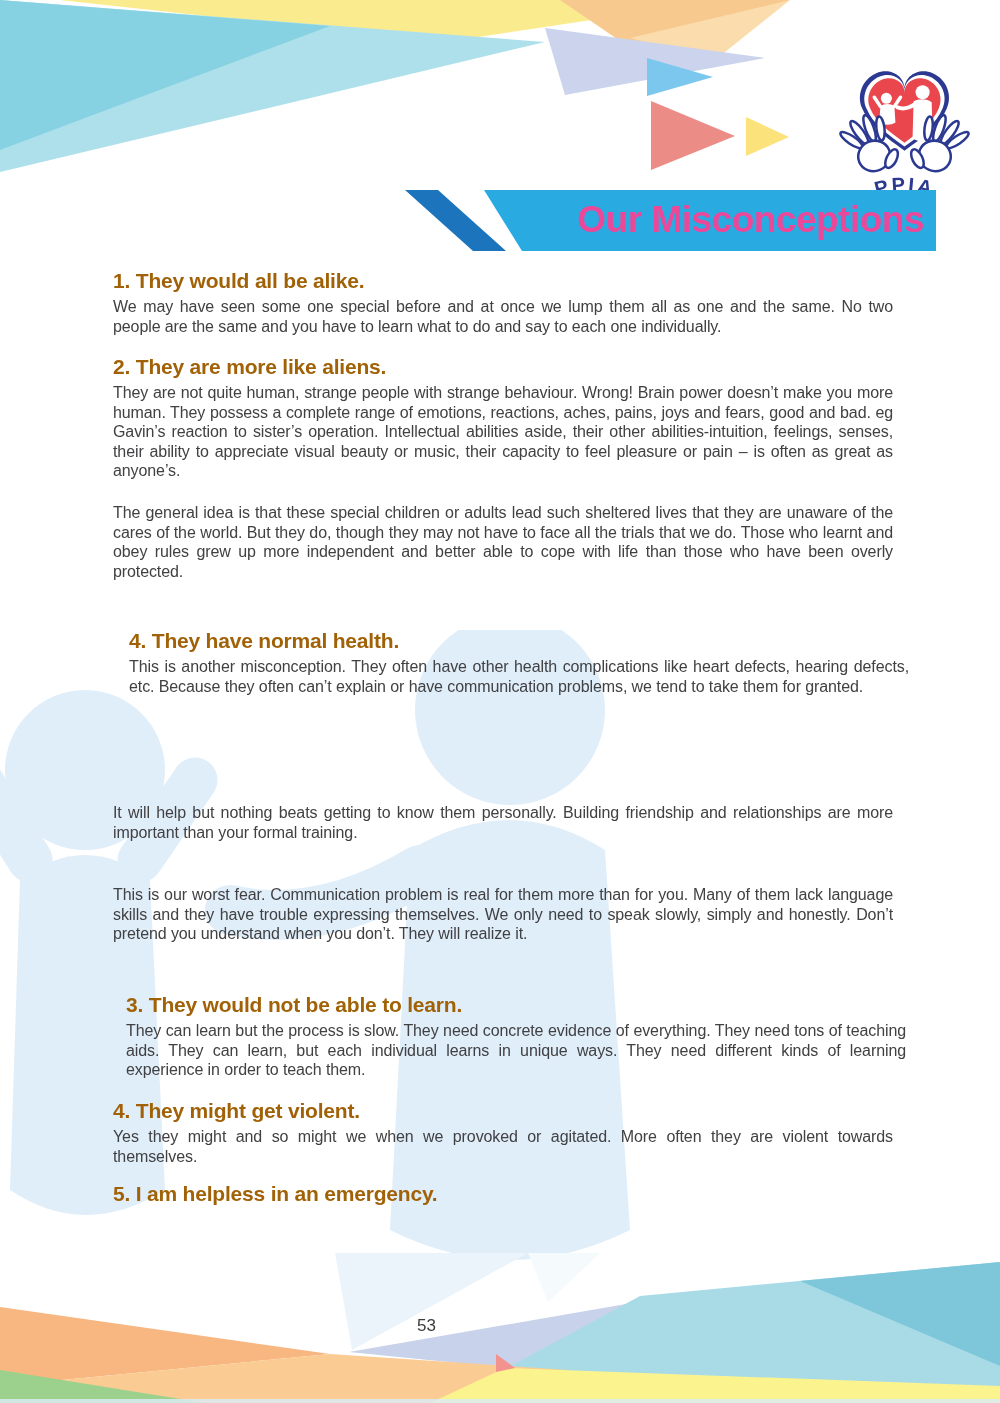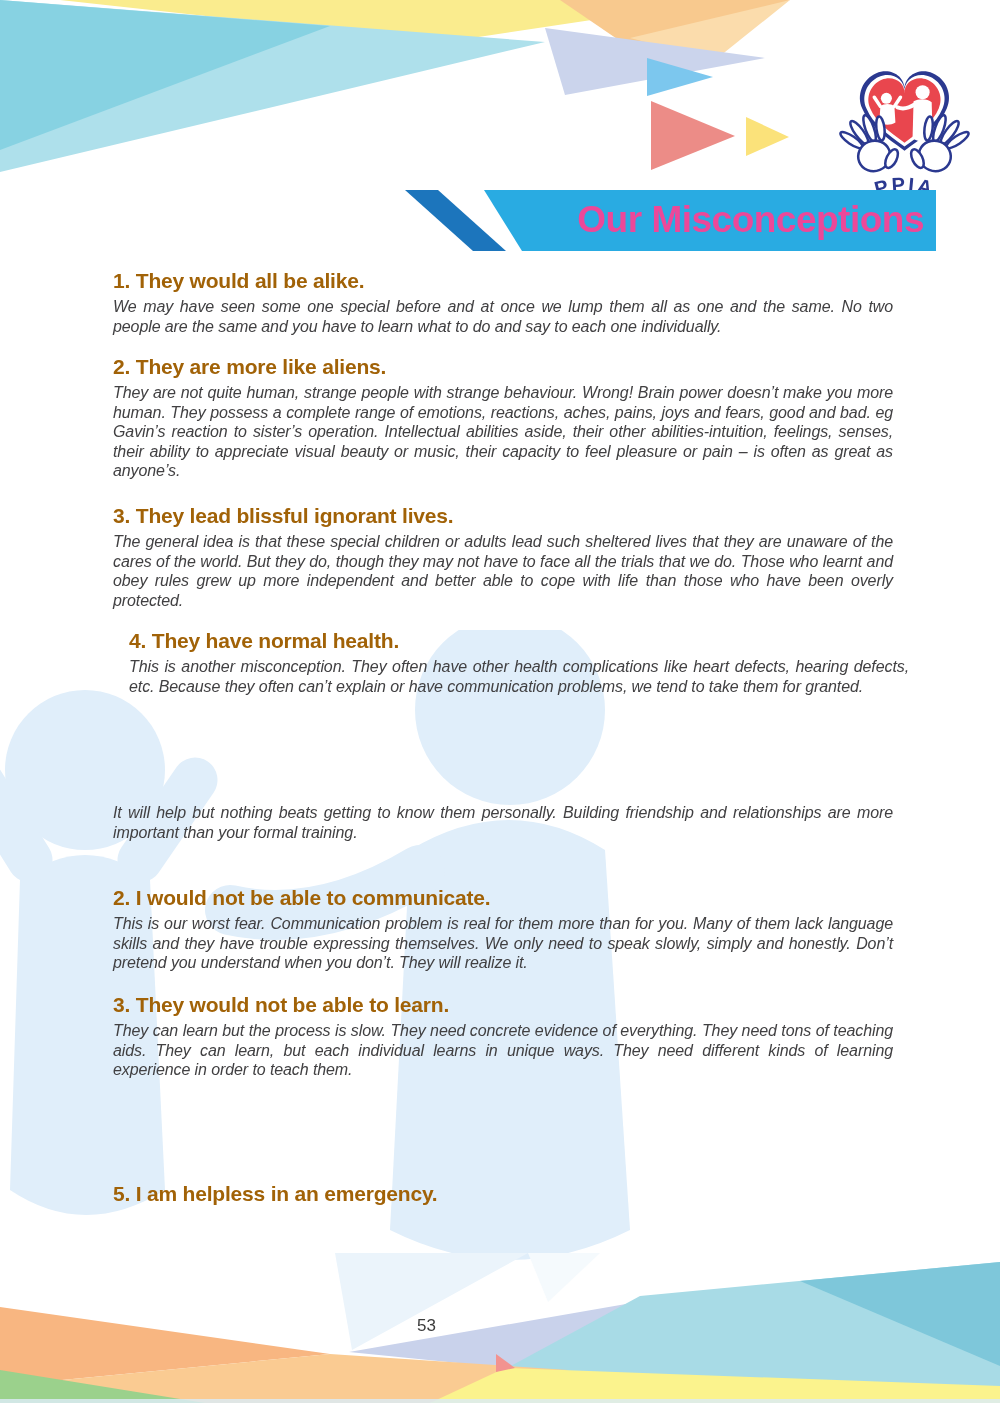--- a/index.html
+++ b/index.html
@@ -31,24 +31,24 @@
   
   #watermark{left:-10px;top:630px;z-index:0;}
   
   .itm{position:absolute;left:113px;width:780px;z-index:6;}
   .itm h2{
     margin:0 0 3px 0;font-size:21px;line-height:26px;font-weight:bold;
     color:#a16207;letter-spacing:-0.2px;
   }
   .itm p{
     margin:0;font-size:16px;line-height:19.5px;color:#414042;
-    text-align:justify;letter-spacing:-0.1px;font-style:italic;
+    text-align:justify;letter-spacing:-0.1px;
   }
   #m1{top:268px;} #m2{top:354px;} #m3{top:503px;} #m4{top:628px;margin-left:16px;}
-  #f1{top:803px;} #f2{top:885px;} #f3{top:992px;} #f4{top:1098px;} #f5{top:1181px;}
+  #f1{top:803px;} #f2{top:885px;} #f3{top:992px;margin-left:13px;} #f4{top:1098px;} #f5{top:1181px;}
   
   #botDeco{left:0;top:1250px;z-index:1;}
   #pageNum{
     left:0;top:1316px;width:853px;text-align:center;z-index:6;
     font-size:17px;color:#3c3c3c;
   }
 </style>
 </head>
 <body>
 
@@ -131,39 +131,41 @@
 
   <div class="itm" id="m1">
     <h2>1. They would all be alike.</h2>
     <p>We may have seen some one special before and at once we lump them all as one and the same. No two people are the same and you have to learn what to do and say to each one individually.</p>
   </div>
   <div class="itm" id="m2">
     <h2>2. They are more like aliens.</h2>
     <p>They are not quite human, strange people with strange behaviour. Wrong! Brain power doesn’t make you more human. They possess a complete range of emotions, reactions, aches, pains, joys and fears, good and bad. eg Gavin’s reaction to sister’s operation. Intellectual abilities aside, their other abilities-intuition, feelings, senses, their ability to appreciate visual beauty or music, their capacity to feel pleasure or pain – is often as great as anyone’s.</p>
   </div>
   <div class="itm" id="m3">
-    <h2>3. They lead blissful ignorant lives.</h2>
     <p>The general idea is that these special children or adults lead such sheltered lives that they are unaware of the cares of the world. But they do, though they may not have to face all the trials that we do. Those who learnt and obey rules grew up more independent and better able to cope with life than those who have been overly protected.</p>
   </div>
   <div class="itm" id="m4">
     <h2>4. They have normal health.</h2>
     <p>This is another misconception. They often have other health complications like heart defects, hearing defects, etc. Because they often can’t explain or have communication problems, we tend to take them for granted.</p>
   </div>
 
 
   <div class="itm" id="f1">
     <p>It will help but nothing beats getting to know them personally. Building friendship and relationships are more important than your formal training.</p>
   </div>
   <div class="itm" id="f2">
-    <h2>2. I would not be able to communicate.</h2>
     <p>This is our worst fear. Communication problem is real for them more than for you. Many of them lack language skills and they have trouble expressing themselves. We only need to speak slowly, simply and honestly. Don’t pretend you understand when you don’t. They will realize it.</p>
   </div>
   <div class="itm" id="f3">
     <h2>3. They would not be able to learn.</h2>
     <p>They can learn but the process is slow. They need concrete evidence of everything. They need tons of teaching aids. They can learn, but each individual learns in unique ways. They need different kinds of learning experience in order to teach them.</p>
+  </div>
+  <div class="itm" id="f4">
+    <h2>4. They might get violent.</h2>
+    <p>Yes they might and so might we when we provoked or agitated. More often they are violent towards themselves.</p>
   </div>
   <div class="itm" id="f5">
     <h2>5. I am helpless in an emergency.</h2>
   </div>
 
   <div id="pageNum" class="abs">53</div>
 
   <svg id="botDeco" class="abs" width="1000" height="153" viewBox="0 0 1000 153">
     <polygon points="335,3 528,3 352,100" fill="#ebf4fb"></polygon>
     <polygon points="528,3 600,3 548,52" fill="#f5fafd"></polygon>

